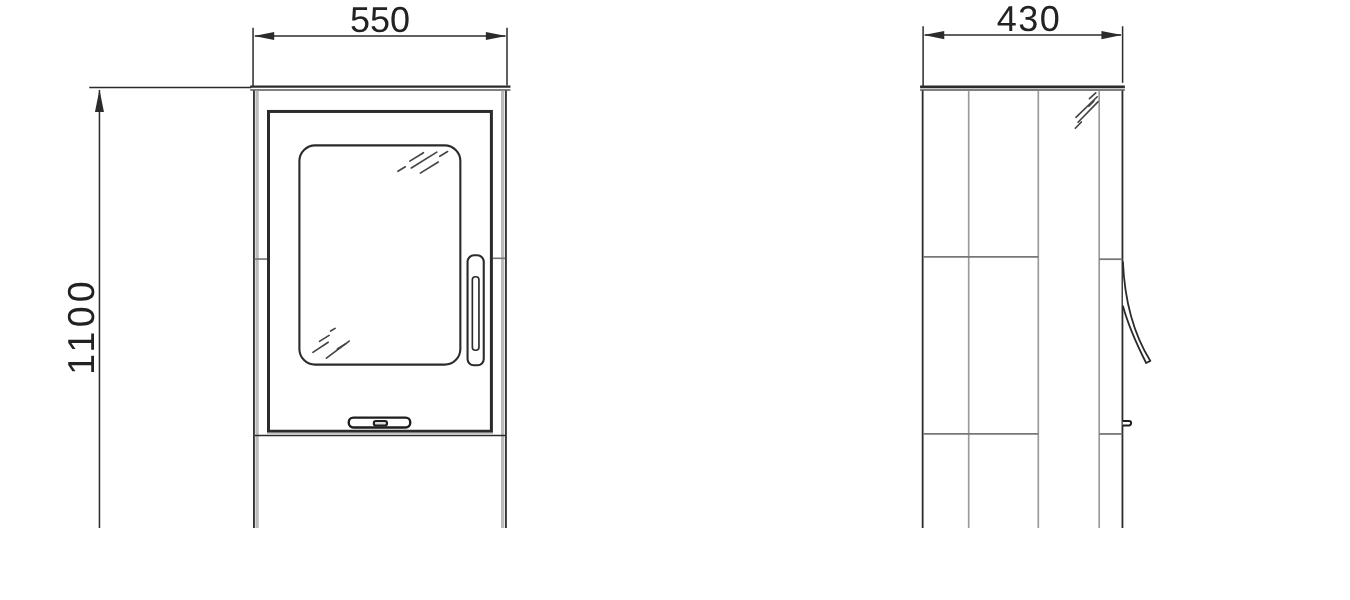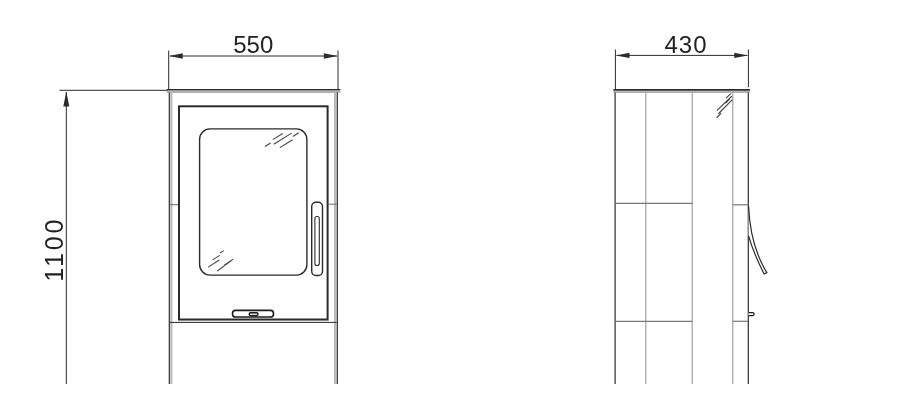--- a/index.html
+++ b/index.html
@@ -1,16 +1,16 @@
 <!DOCTYPE html>
 <html><head>
 <meta charset="utf-8">
 <style>
   html,body{margin:0;padding:0;background:#ffffff;}
-  #canvas{position:relative;width:900px;height:352px;background:#ffffff;overflow:hidden;margin-top:32px;}
+  #canvas{position:relative;width:900px;height:352px;background:#ffffff;overflow:hidden;}
   svg{position:absolute;left:0;top:0;}
   text{font-family:"Liberation Sans",sans-serif;fill:#222222;}
 </style>
 </head>
 <body>
 <div id="canvas">
 <svg width="900" height="400" viewBox="0 0 900 400">
 
   <g stroke="#2b2b2b" stroke-width="1" fill="none">
     <line x1="168.7" y1="18.5" x2="168.7" y2="57.3"></line>

